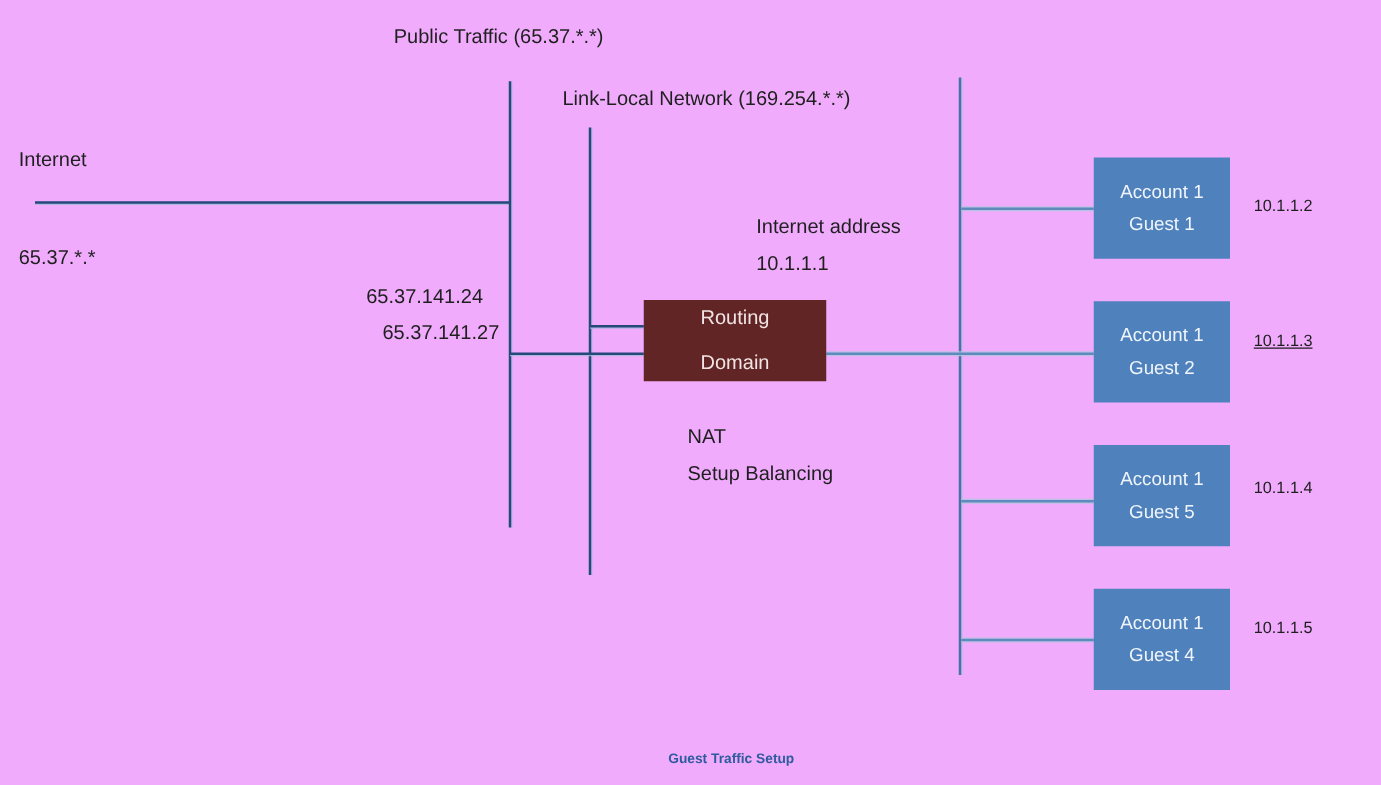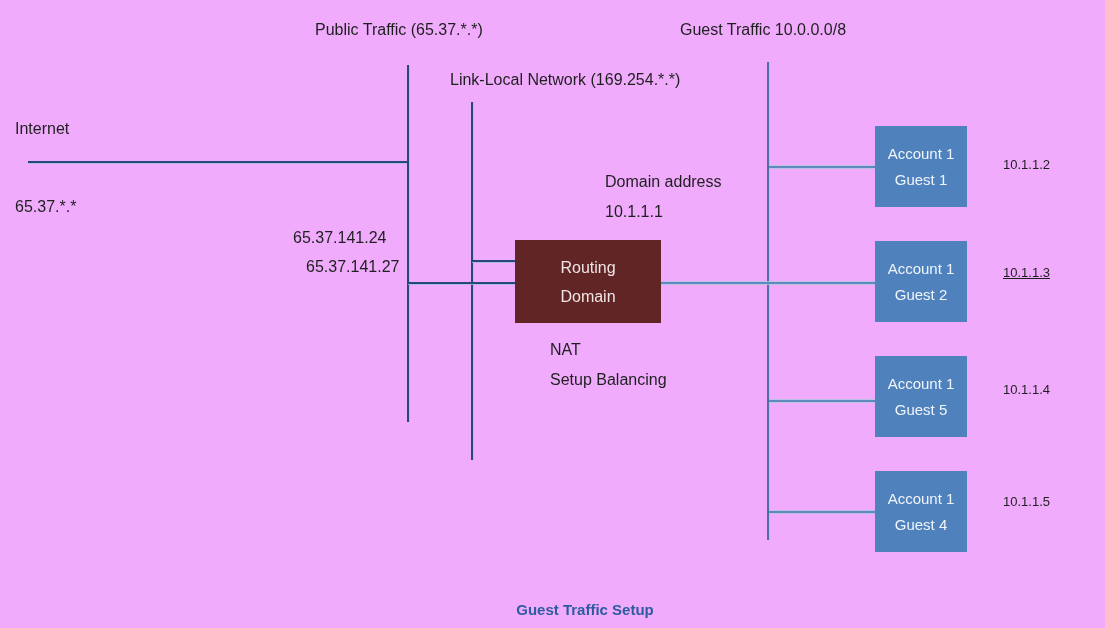--- a/index.html
+++ b/index.html
@@ -23,56 +23,55 @@
   .pos-linklocal{left:450px;top:70px;}
   .pos-internet{left:15px;top:119px;}
   .pos-internet-ip{left:15px;top:197px;}
   .pos-natip{left:280px;top:228px;text-align:center;}
   .pos-natip .sub{margin-top:10px;margin-left:26px;}
   .pos-gateway{left:605px;top:172px;}
   .pos-services{left:550px;top:340px;}
   
   .box{position:absolute;display:flex;flex-direction:column;align-items:center;justify-content:center;text-align:center;}
   .routing-box{
-    left:515px;top:240px;width:146px;height:83px;
+    left:515px;top:240px;width:146px;height:65px;
     background:var(--routing-box-fill,#602524);color:var(--routing-box-text,#F2E4E4);
-    font-size:16px;line-height:29px;
+    font-size:16px;line-height:29px;justify-content:space-between;
   }
   .guest-box{
-    left:875px;width:92px;height:81px;
+    left:875px;width:109px;height:81px;
     background:var(--guest-box-fill,#4F81BD);color:var(--guest-box-text,#EFF5FB);
     font-size:15px;line-height:26px;
   }
   .gb1{top:126px;} .gb2{top:241px;} .gb3{top:356px;} .gb4{top:471px;}
   .ip{position:absolute;left:1003px;font-size:13px;white-space:nowrap;}
   .ip1{top:157px;} .ip2{top:265px;text-decoration:underline;} .ip3{top:382px;} .ip4{top:494px;}
   
   .caption{
     position:absolute;left:455px;top:601px;width:260px;text-align:center;
-    font-size:15px;font-weight:bold;color:var(--caption,#2E5B9F);
+    font-size:11px;font-weight:bold;color:var(--caption,#2E5B9F);
   }
 </style>
 </head>
 <body>
 
 <div class="canvas">
 
   <div class="lbl pos-public">Public Traffic (65.37.*.*)</div>
-  <div class="lbl pos-guest-traffic">Guest Traffic 10.0.0.0/8</div>
   <div class="lbl pos-linklocal">Link-Local Network (169.254.*.*)</div>
 
   <div class="lbl pos-internet">Internet</div>
   <div class="lbl pos-internet-ip">65.37.*.*</div>
   <div class="lbl pos-natip">
     <span>65.37.141.24</span>
     <span class="sub">65.37.141.27</span>
   </div>
 
   <div class="lbl pos-gateway">
-    <span>Domain address</span>
+    <span>Internet address</span>
     <span class="sub">10.1.1.1</span>
   </div>
   <div class="lbl pos-services">
     <span>NAT</span>
     <span class="sub">Setup Balancing</span>
   </div>
 
   <div class="hline navy" style="left:28px;top:161px;width:380px;"></div>
   <div class="vline navy" style="left:407px;top:65px;height:357px;"></div>
   <div class="vline navy" style="left:471px;top:102px;height:358px;"></div>

